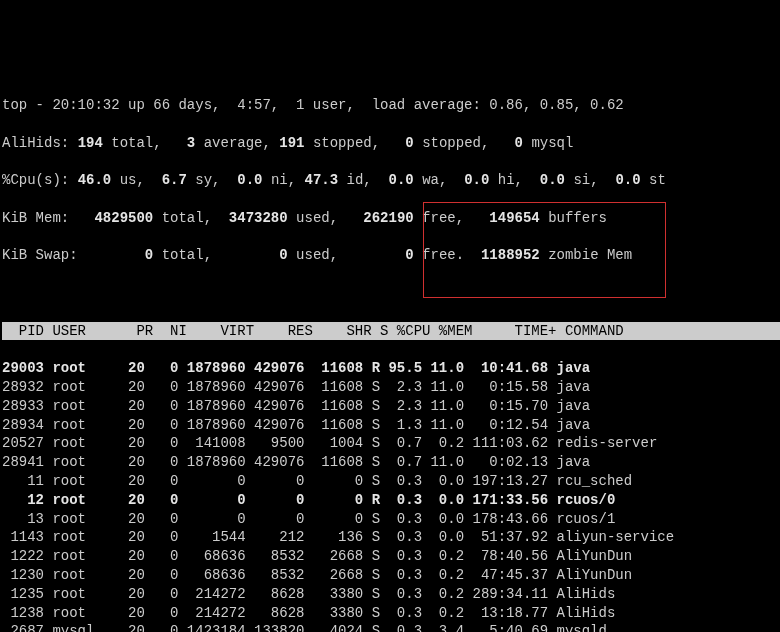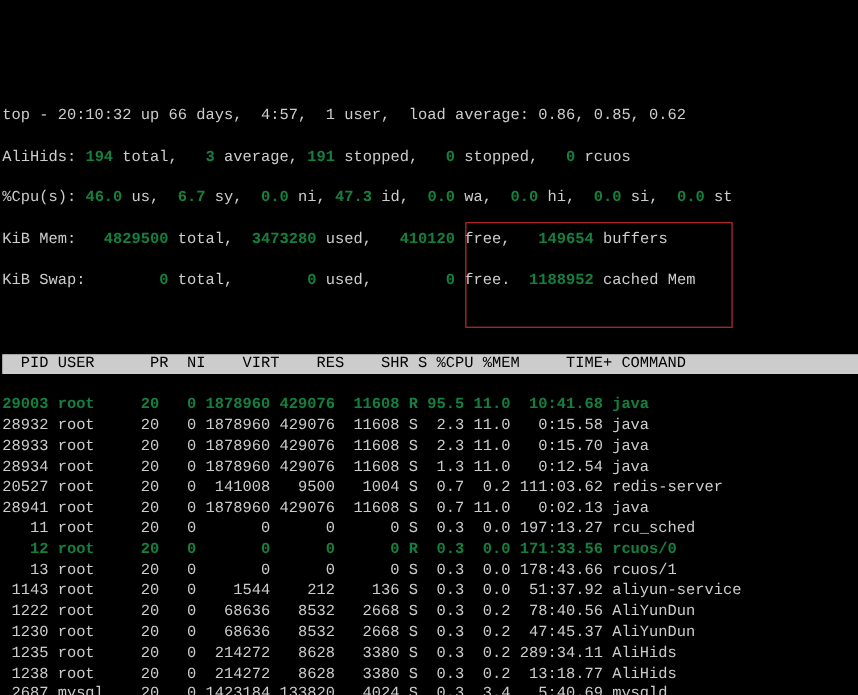--- a/index.html
+++ b/index.html
@@ -10,40 +10,40 @@
     font-family: "Courier New", monospace;
     font-size: 14px;
     line-height: 18.8px;
     white-space: pre;
     width: 780px;
     overflow: hidden;
   }
   .term {
     white-space: pre;
   }
-  .bold { font-weight: bold; color: #15803d; }
+  .bold { font-weight: bold; color: #e5e5e5; }
   .header { color: #000; background: #ccc; }
   .highlight-box {
     position: absolute;
     border: 1px solid #d03030;
     pointer-events: none;
   }
   .abs { position: relative; }
 </style>
 </head>
 <body>
 
 
 
 <div class="term abs">
 <div>top - 20:10:32 up 66 days,  4:57,  1 user,  load average: 0.86, 0.85, 0.62</div>
-<div><span>AliHids: </span><span class="bold">194 </span><span>total,   </span><span class="bold">3 </span><span>average, </span><span class="bold">191 </span><span>stopped,   </span><span class="bold">0 </span><span>stopped,   </span><span class="bold">0 </span><span>rcuos</span></div>
+<div><span>AliHids: </span><span class="bold">194 </span><span>total,   </span><span class="bold">3 </span><span>average, </span><span class="bold">191 </span><span>stopped,   </span><span class="bold">0 </span><span>stopped,   </span><span class="bold">0 </span><span>mysql</span></div>
 <div><span>%Cpu(s): </span><span class="bold">46.0 </span><span>us,  </span><span class="bold">6.7 </span><span>sy,  </span><span class="bold">0.0 </span><span>ni, </span><span class="bold">47.3 </span><span>id,  </span><span class="bold">0.0 </span><span>wa,  </span><span class="bold">0.0 </span><span>hi,  </span><span class="bold">0.0 </span><span>si,  </span><span class="bold">0.0 </span><span>st</span></div>
-<div><span>KiB Mem:   </span><span class="bold">4829500 </span><span>total,  </span><span class="bold">3473280 </span><span>used,   </span><span class="bold">410120 </span><span>free,   </span><span class="bold">149654 </span><span>buffers</span></div>
-<div><span>KiB Swap:        </span><span class="bold">0 </span><span>total,        </span><span class="bold">0 </span><span>used,        </span><span class="bold">0 </span><span>free.  </span><span class="bold">1188952 </span><span>cached Mem</span></div>
+<div><span>KiB Mem:   </span><span class="bold">4829500 </span><span>total,  </span><span class="bold">3473280 </span><span>used,   </span><span class="bold">262190 </span><span>free,   </span><span class="bold">149654 </span><span>buffers</span></div>
+<div><span>KiB Swap:        </span><span class="bold">0 </span><span>total,        </span><span class="bold">0 </span><span>used,        </span><span class="bold">0 </span><span>free.  </span><span class="bold">1188952 </span><span>zombie Mem</span></div>
 <div> </div>
 <div class="header">  PID USER      PR  NI    VIRT    RES    SHR S %CPU %MEM     TIME+ COMMAND           </div>
 <div id="rows"><div class="bold">29003 root     20   0 1878960 429076  11608 R 95.5 11.0  10:41.68 java</div><div>28932 root     20   0 1878960 429076  11608 S  2.3 11.0   0:15.58 java</div><div>28933 root     20   0 1878960 429076  11608 S  2.3 11.0   0:15.70 java</div><div>28934 root     20   0 1878960 429076  11608 S  1.3 11.0   0:12.54 java</div><div>20527 root     20   0  141008   9500   1004 S  0.7  0.2 111:03.62 redis-server</div><div>28941 root     20   0 1878960 429076  11608 S  0.7 11.0   0:02.13 java</div><div>   11 root     20   0       0      0      0 S  0.3  0.0 197:13.27 rcu_sched</div><div class="bold">   12 root     20   0       0      0      0 R  0.3  0.0 171:33.56 rcuos/0</div><div>   13 root     20   0       0      0      0 S  0.3  0.0 178:43.66 rcuos/1</div><div> 1143 root     20   0    1544    212    136 S  0.3  0.0  51:37.92 aliyun-service</div><div> 1222 root     20   0   68636   8532   2668 S  0.3  0.2  78:40.56 AliYunDun</div><div> 1230 root     20   0   68636   8532   2668 S  0.3  0.2  47:45.37 AliYunDun</div><div> 1235 root     20   0  214272   8628   3380 S  0.3  0.2 289:34.11 AliHids</div><div> 1238 root     20   0  214272   8628   3380 S  0.3  0.2  13:18.77 AliHids</div><div> 2687 mysql    20   0 1423184 133820   4024 S  0.3  3.4   5:40.69 mysqld</div></div>
 <div id="hl" class="highlight-box" style="left: 421px; top: 125px; width: 241px; height: 94px;"></div>
 </div>
 
 
 
 
 </body></html>

